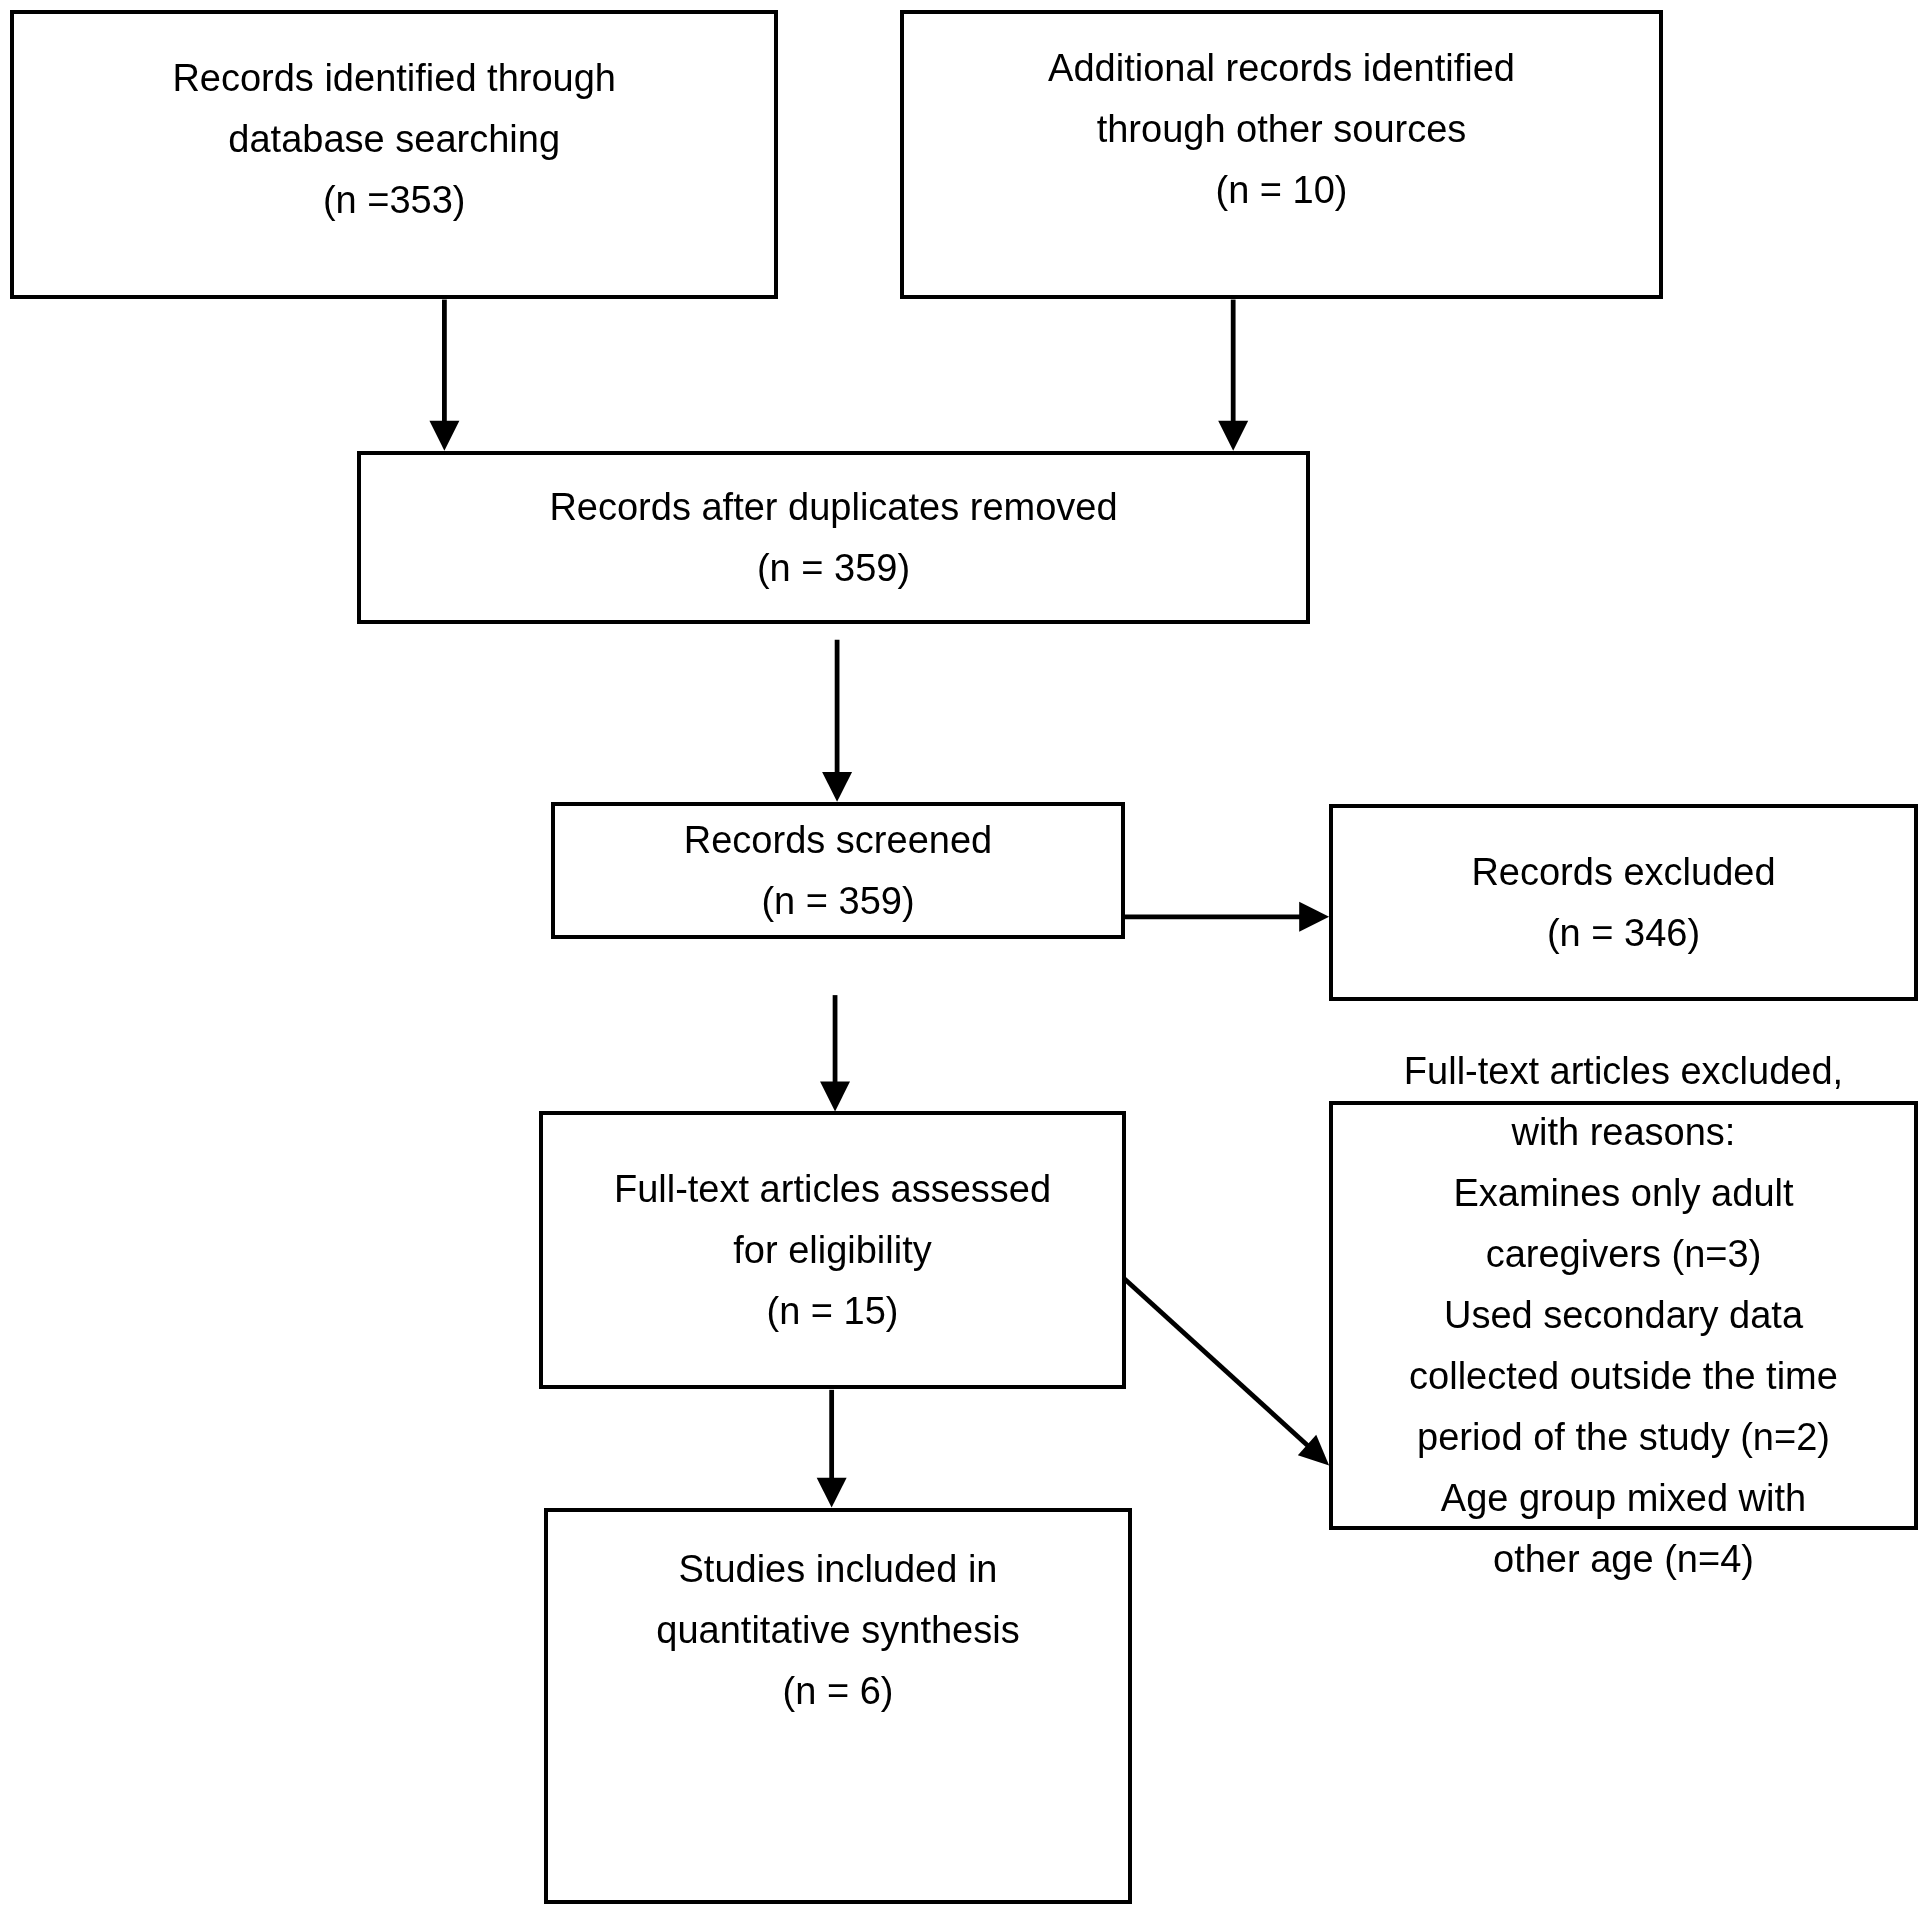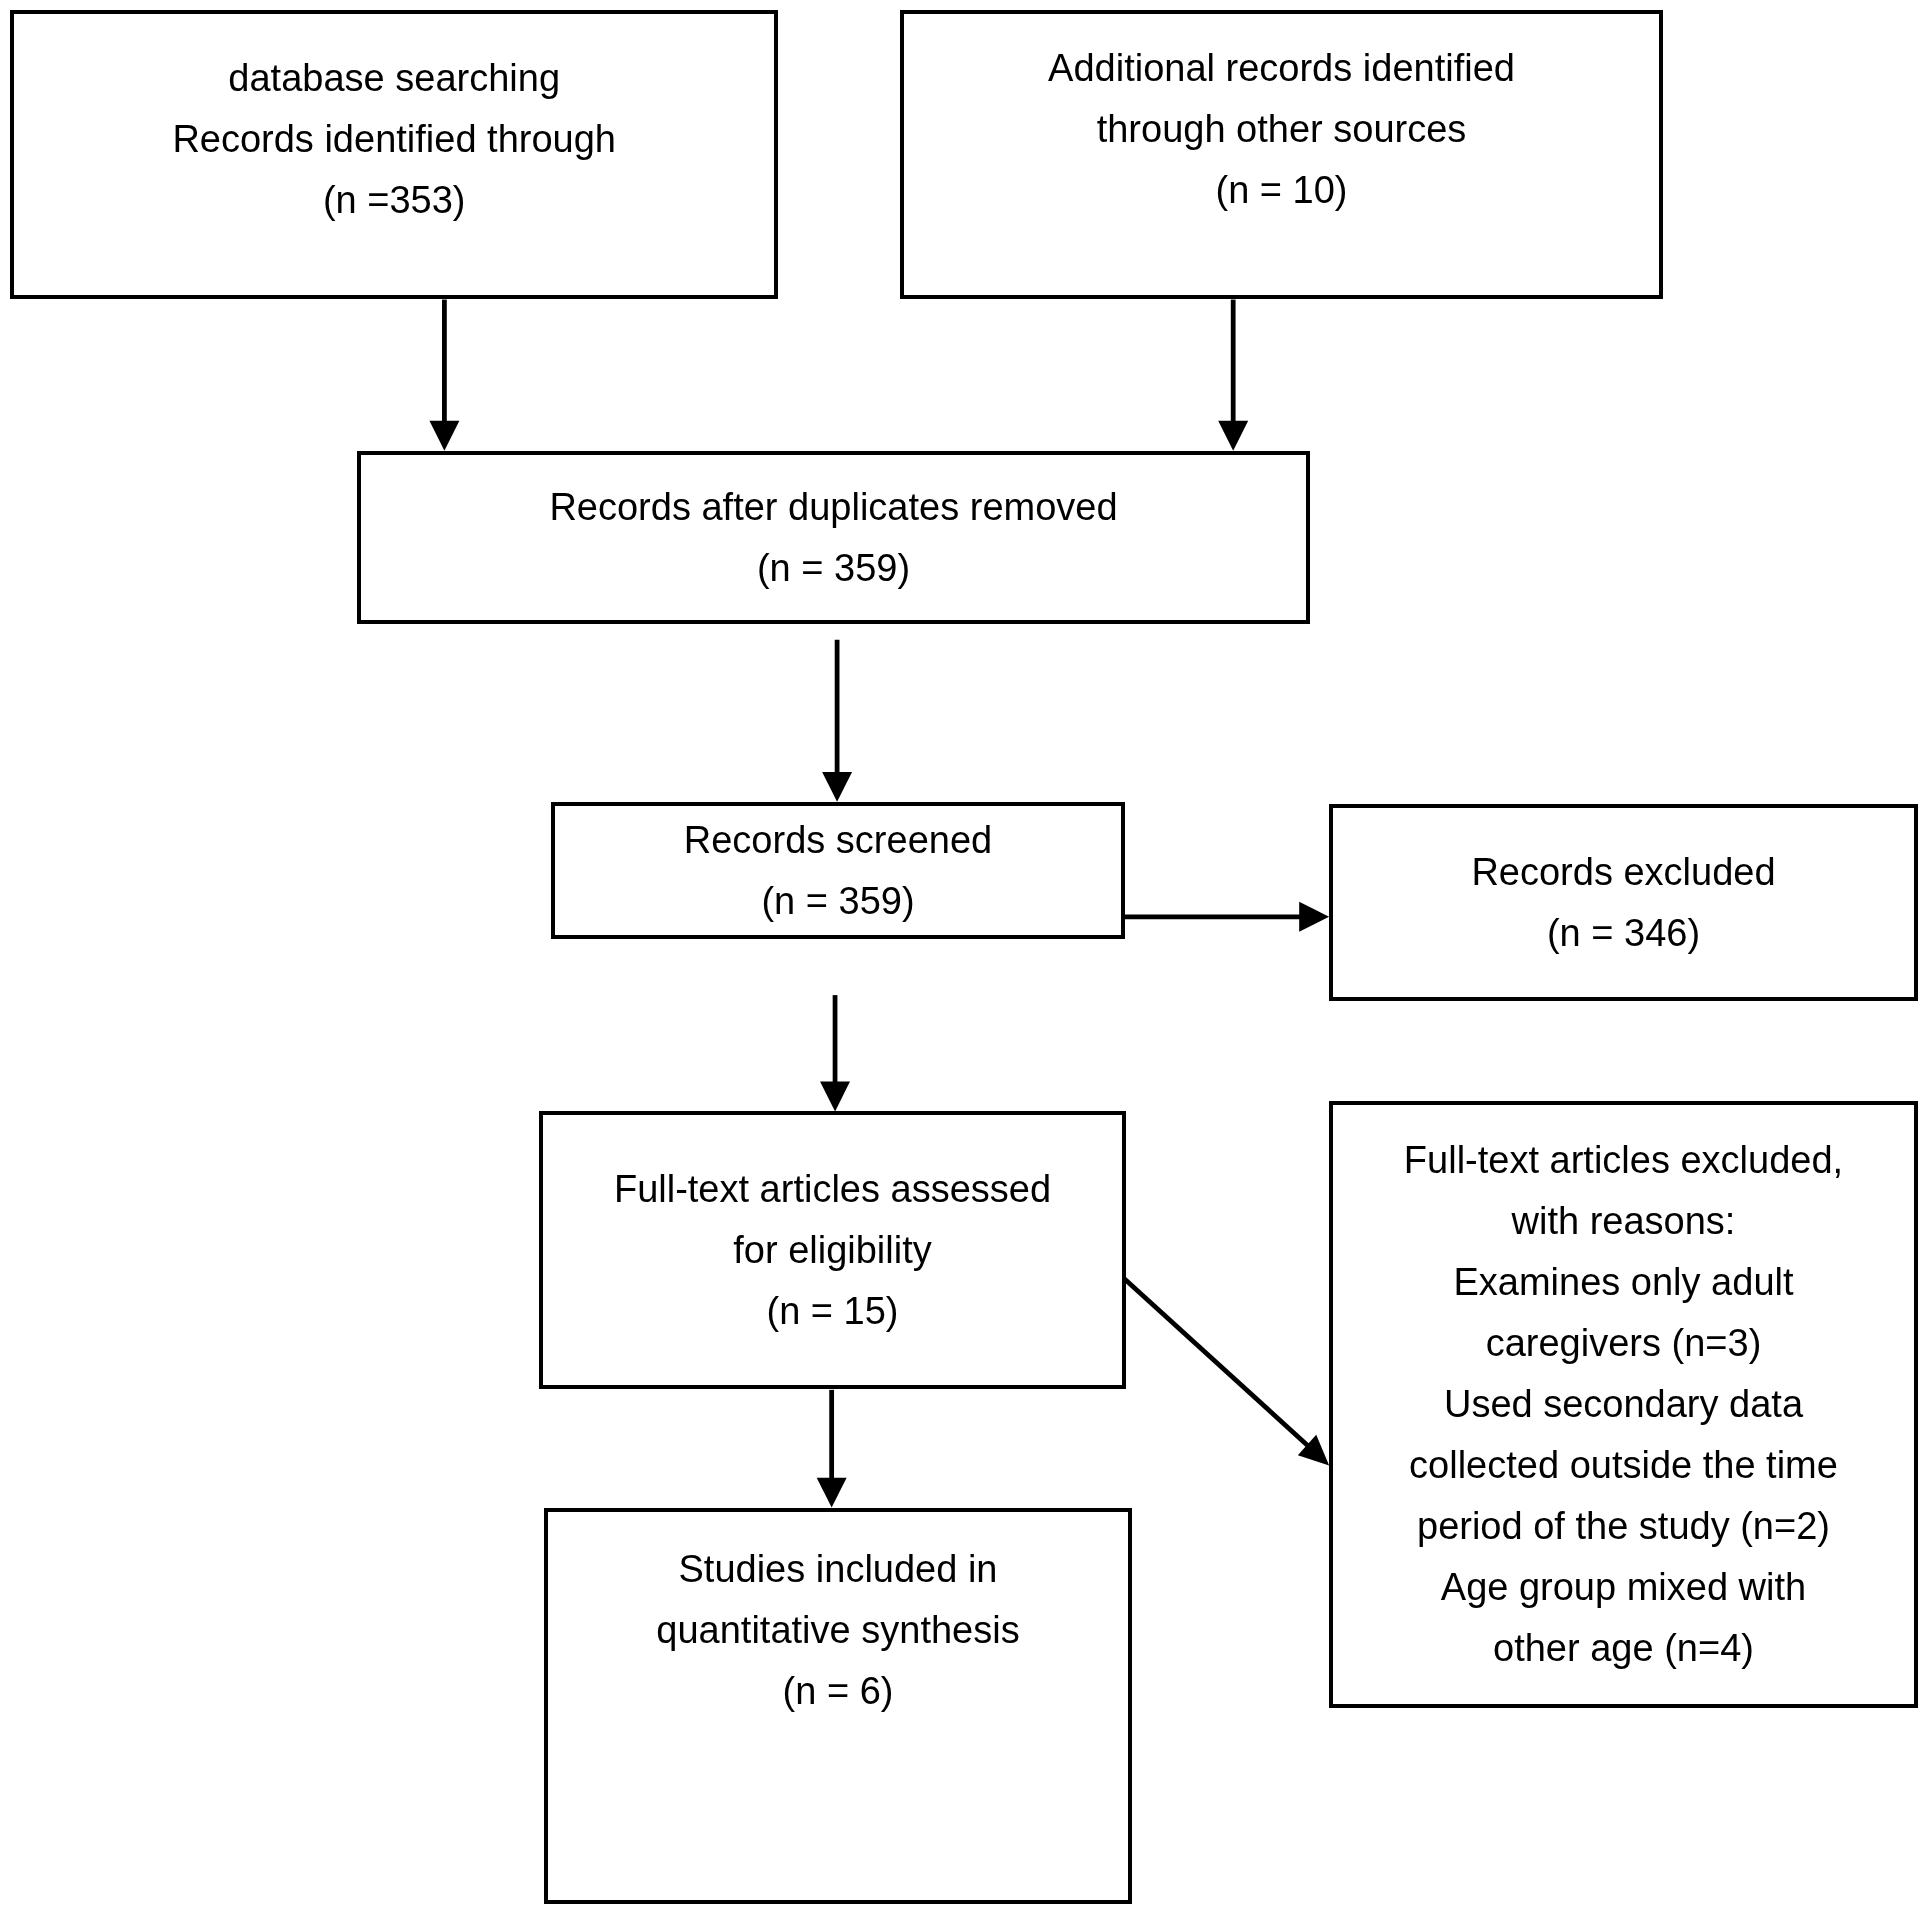--- a/index.html
+++ b/index.html
@@ -33,21 +33,21 @@
   .v-center { justify-content: center; }
   .v-top    { justify-content: flex-start; }
 
   
   #box-identified-database { left: 10.2px;   top: 10.2px;   width: 768px; height: 289px; padding-top: 34px; }
   #box-identified-other    { left: 900px; top: 10.2px;   width: 763px; height: 289px; padding-top: 24px; }
   #box-after-duplicates    { left: 357px;  top: 451px;  width: 953px; height: 173px; }
   #box-screened            { left: 551px;  top: 802px; width: 574px;  height: 137px; }
   #box-excluded            { left: 1329px; top: 804px; width: 589px;  height: 197px; }
   #box-fulltext-assessed   { left: 539px;  top: 1111px; width: 587px;  height: 278px; }
-  #box-fulltext-excluded   { left: 1329px; top: 1101px; width: 589px;  height: 607px; }
+  #box-fulltext-excluded   { left: 1329px; top: 1101px; width: 589px;  height: 429px; }
   #box-included            { left: 544px;  top: 1508px; width: 588px;  height: 396px; padding-top: 27px; }
 
   #arrow-layer {
     position: absolute;
     left: 0; top: 0;
     width: 1926px;
     height: 1914px;
     pointer-events: none;
   }
   #arrow-layer line    { stroke: #000000; stroke-width: 7; }
@@ -81,22 +81,22 @@
     <line x1="1222" y1="2042" x2="1222" y2="2175"></line>
     <polygon points="1200,2171 1244,2171 1222,2215"></polygon>
   </g>
   <g>
     <line x1="1648" y1="1875" x2="1925" y2="2127"></line>
     <polygon points="1907,2138 1934,2108 1953,2153"></polygon>
   </g>
 </svg>
 
 <div class="flow-box v-top" id="box-identified-database">
+  <div class="line">Records identified through</div>
   <div class="line">database searching</div>
-  <div class="line">Records identified through</div>
   <div class="line">(n =353)</div>
 </div>
 
 <div class="flow-box v-top" id="box-identified-other">
   <div class="line">Additional records identified</div>
   <div class="line">through other sources</div>
   <div class="line">(n = 10)</div>
 </div>
 
 <div class="flow-box v-center" id="box-after-duplicates">

